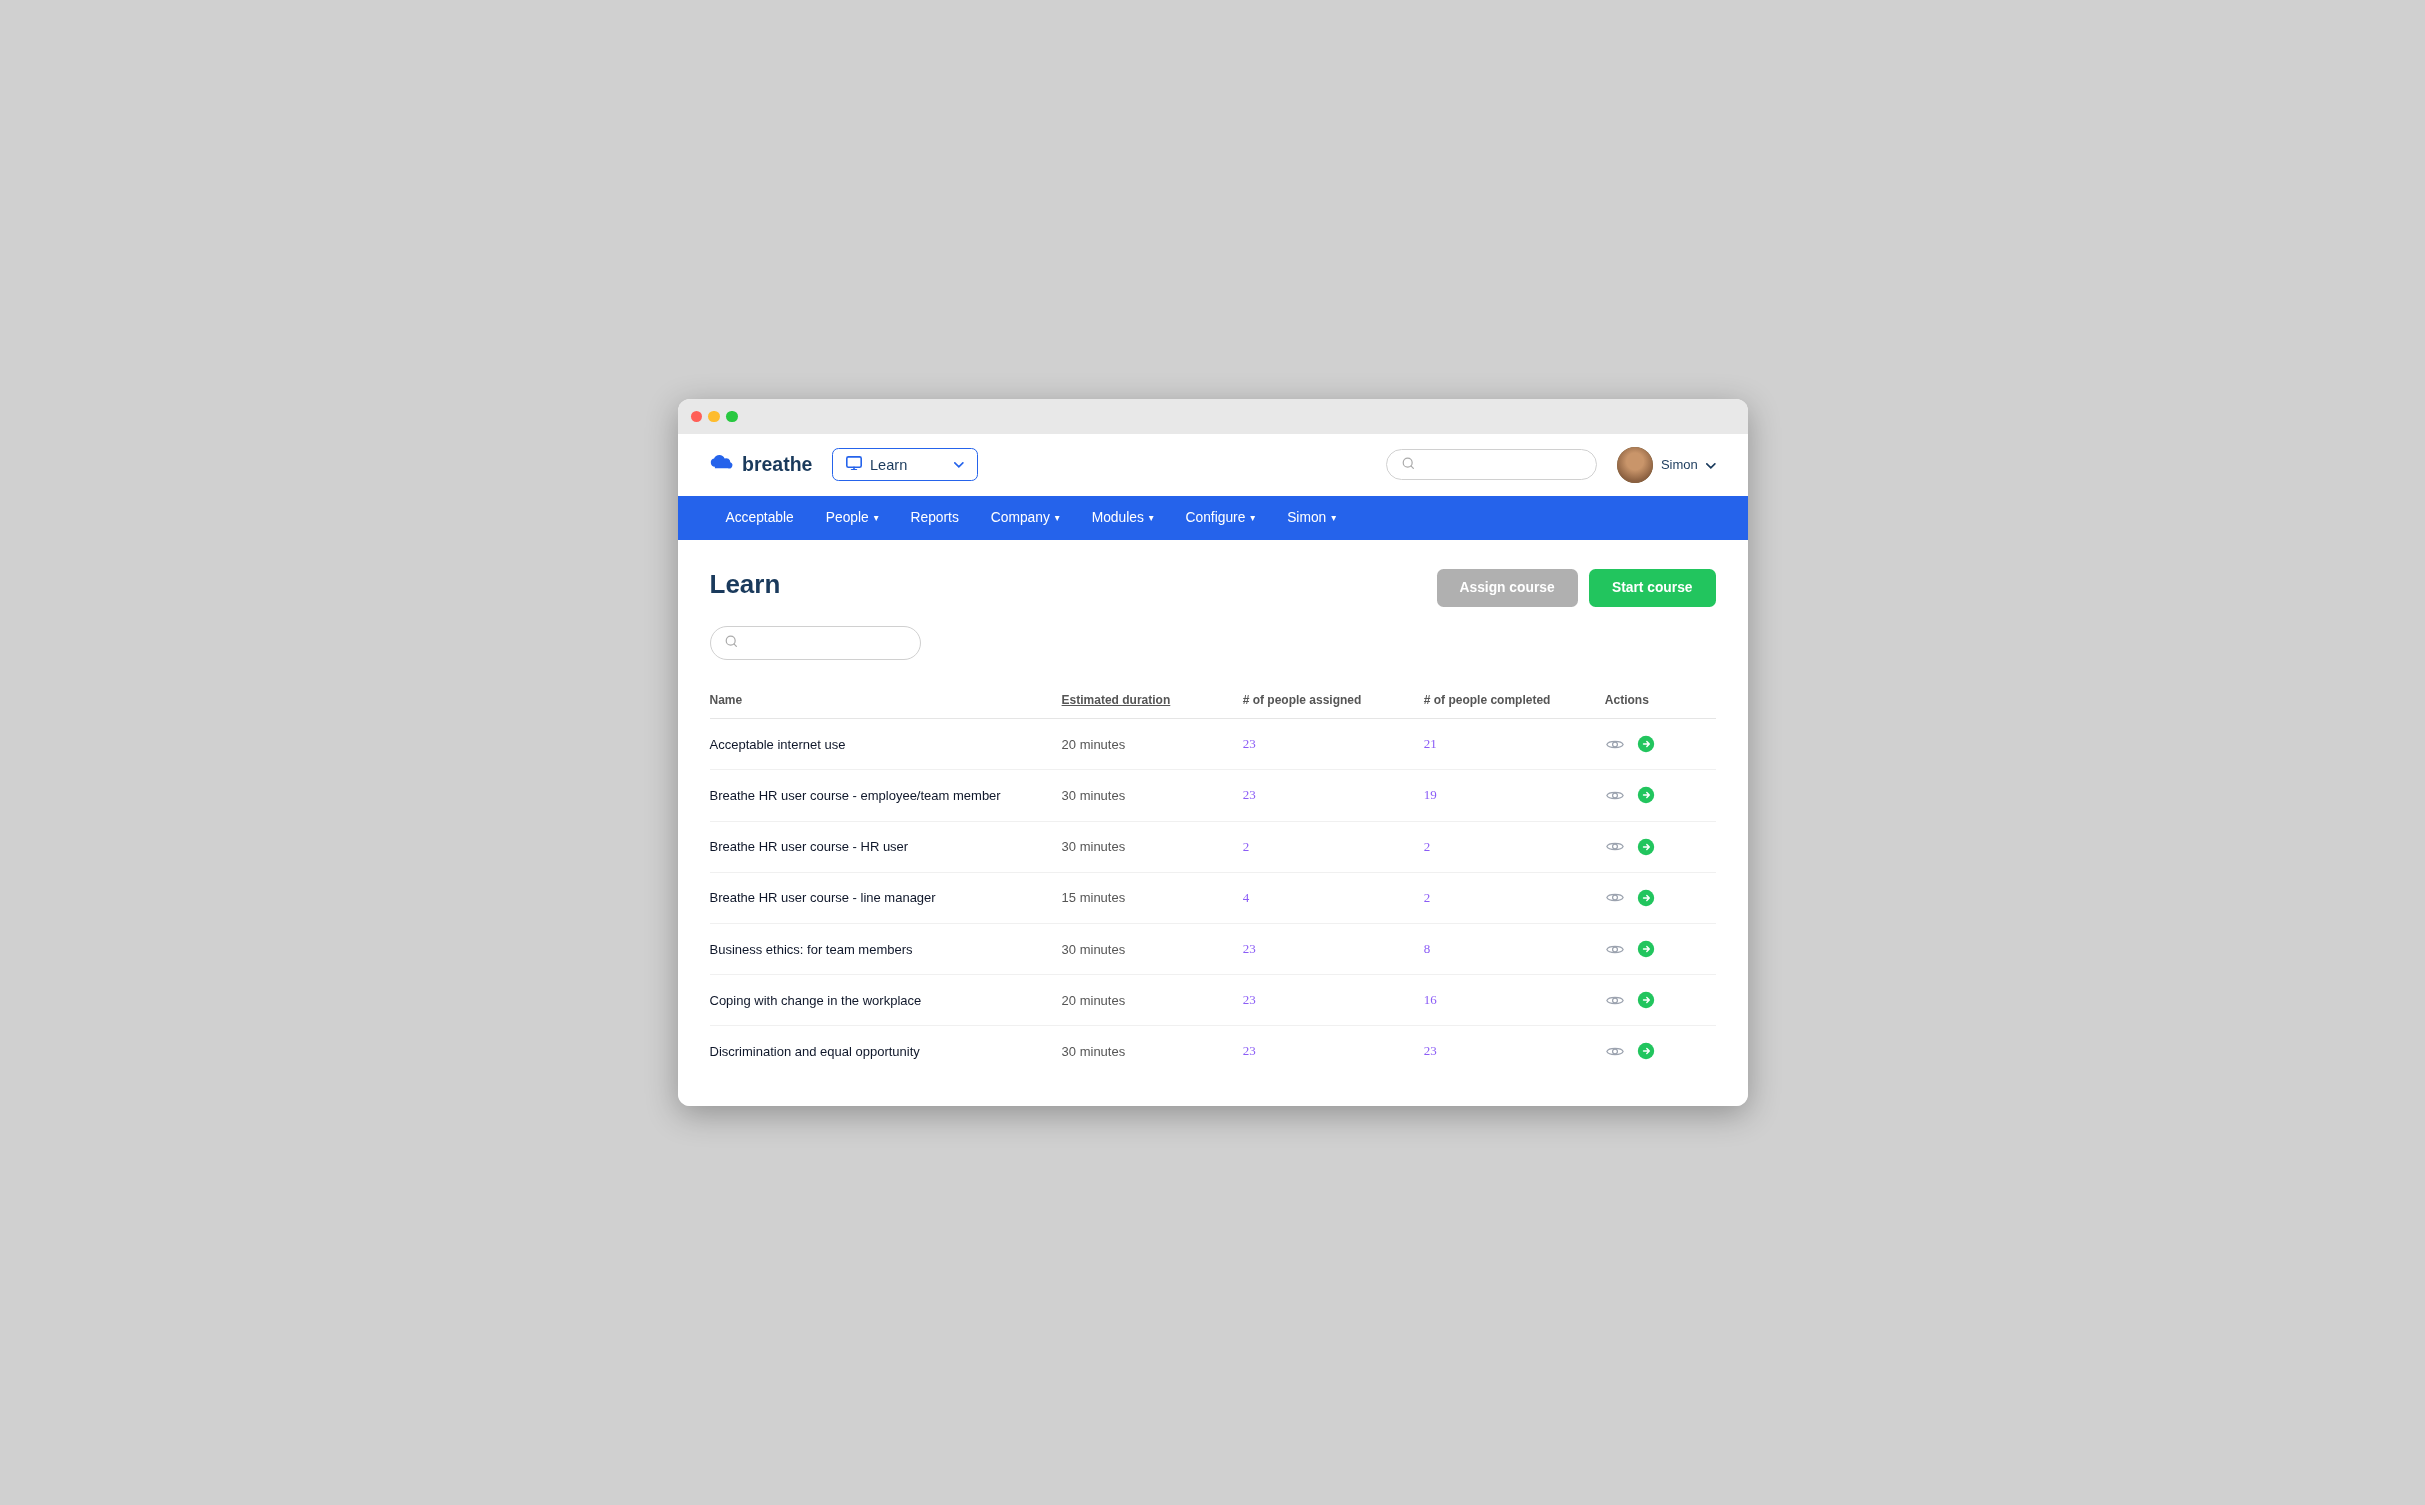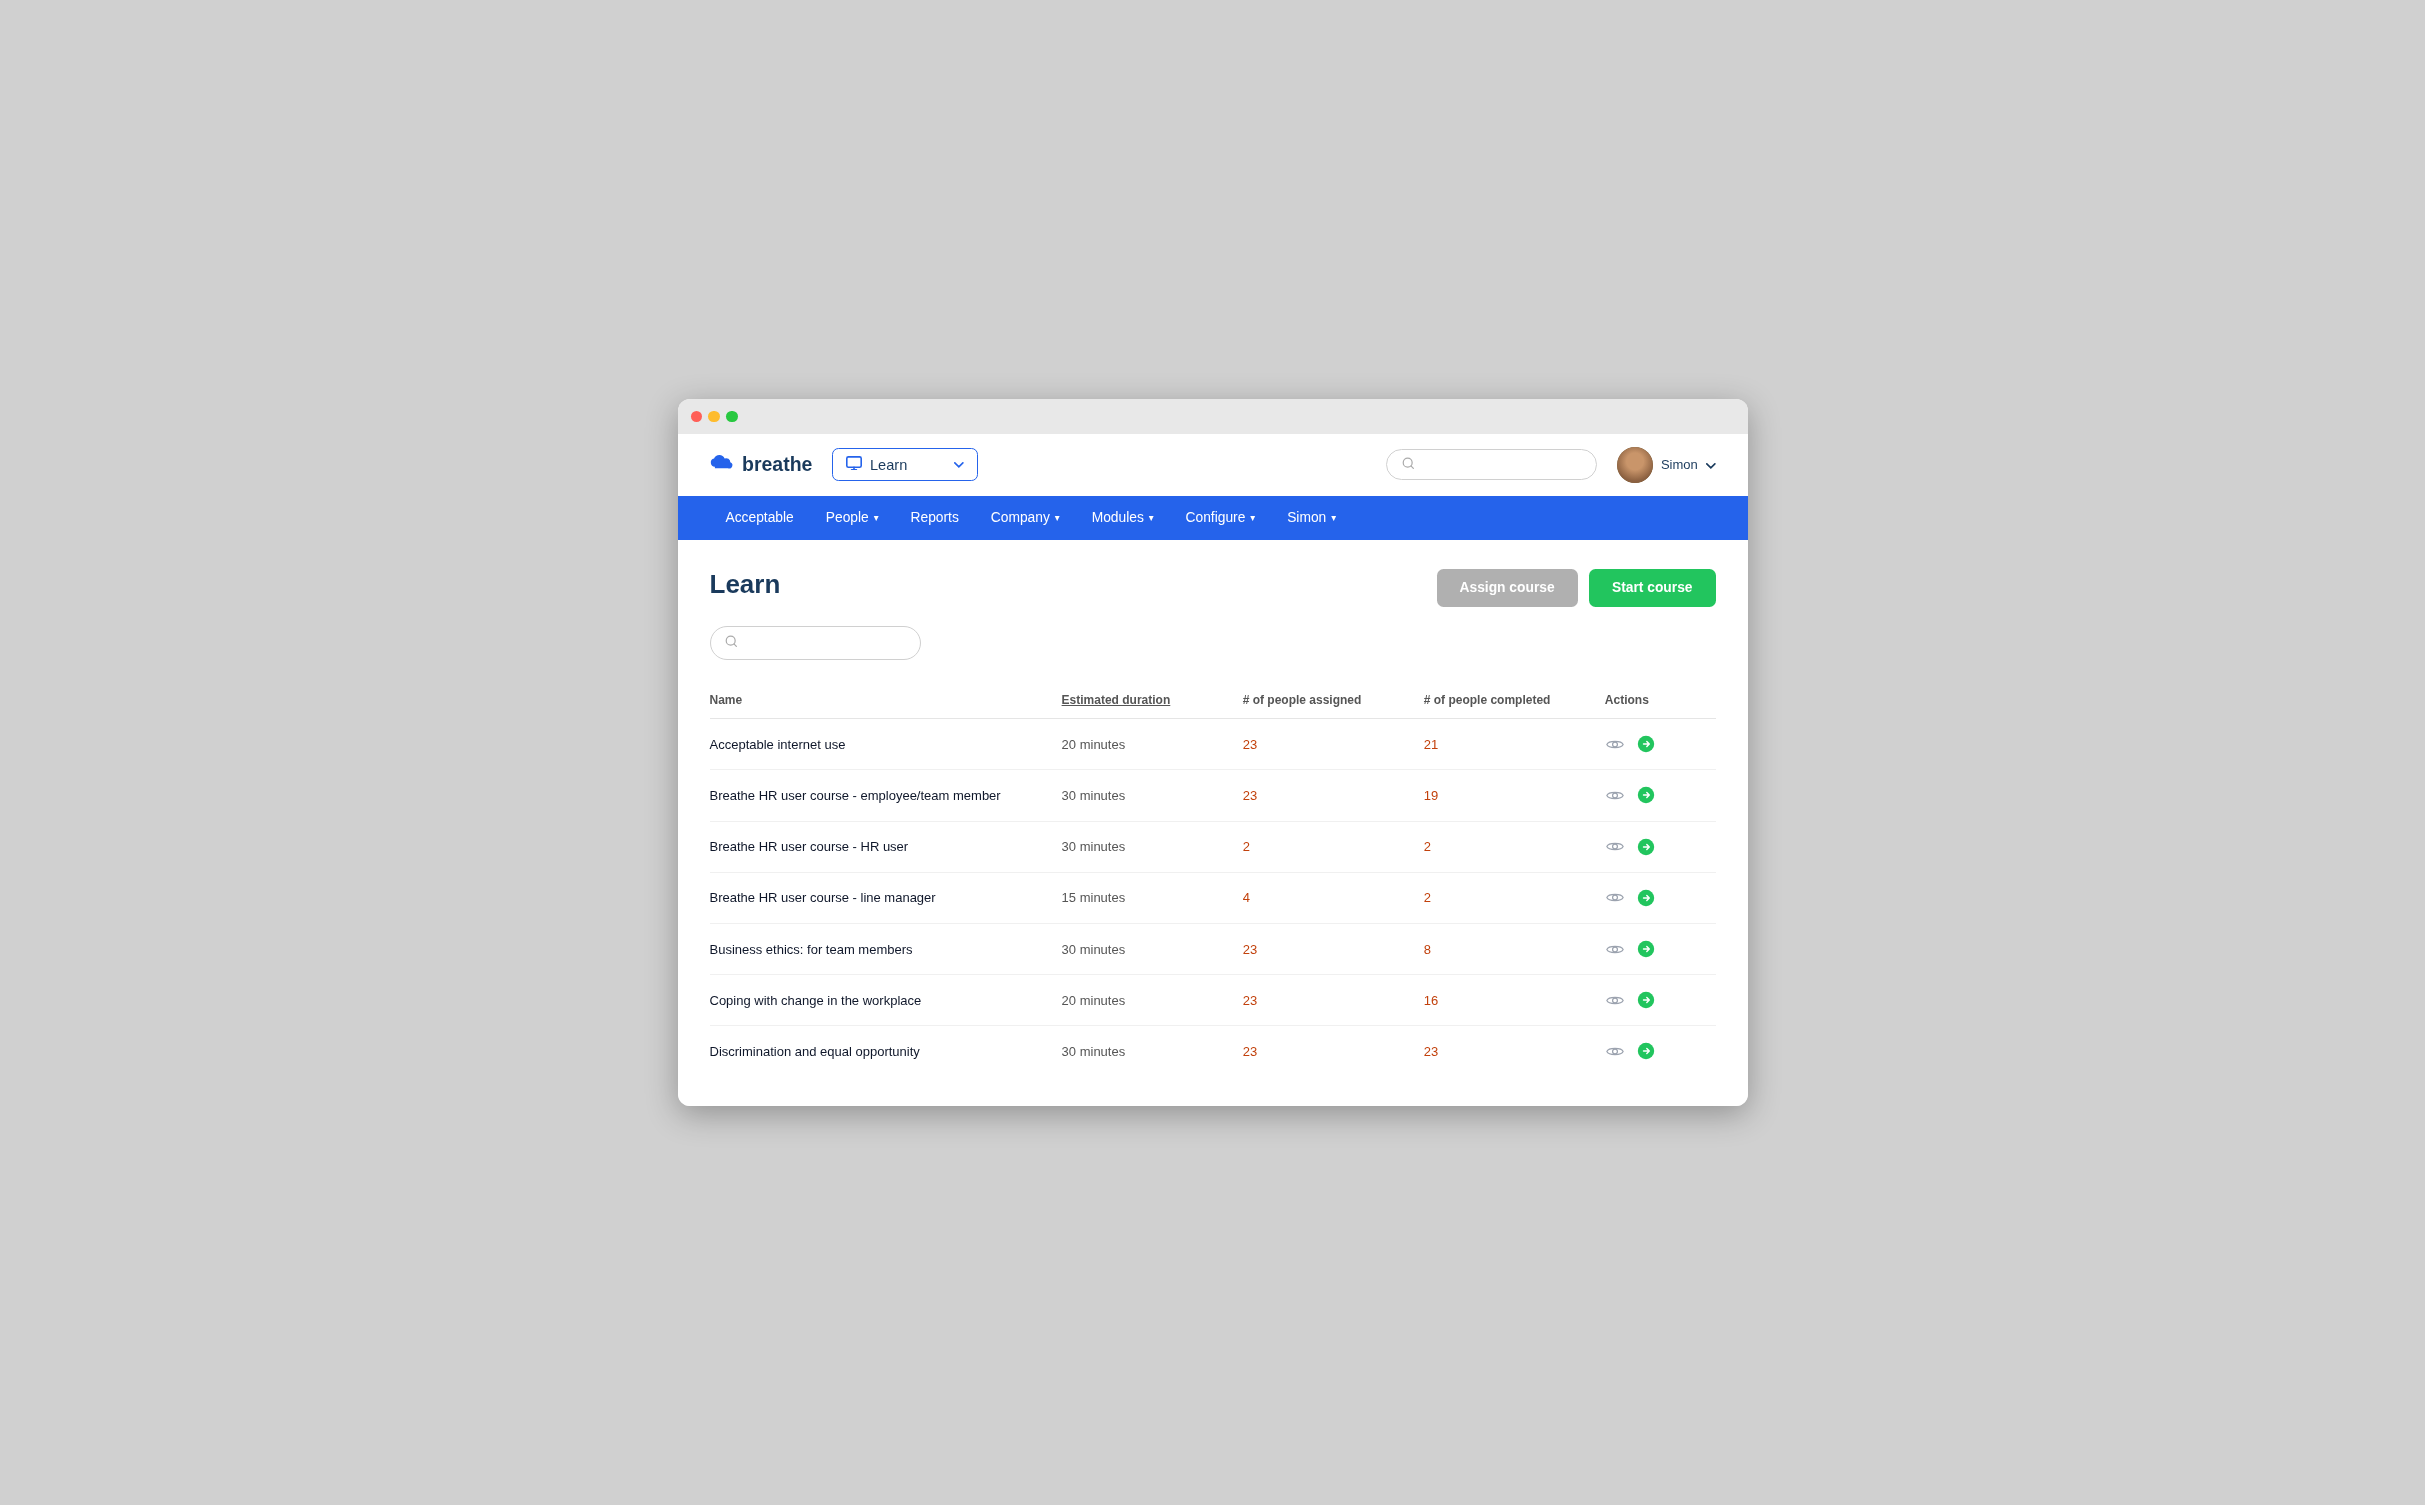--- a/index.html
+++ b/index.html
@@ -217,21 +217,21 @@
       border-bottom: 0.8px solid #f0f0f0;
     }
     tbody tr:last-child { border-bottom: none; }
     td {
       padding: 14.6px 13px 14.6px 0;
       font-size: 13px;
       color: #333;
     }
     td.name-cell { color: #0f172a; font-size: 13px; }
     td.duration-cell { color: #555; }
-    td.number-cell { color: #c2410c; }
+    td.number-cell { color: #8b5cf6; font-family: Liberation Serif, serif; }
 
     .actions-cell {
       display: flex;
       align-items: center;
       gap: 9.7px;
     }
     .icon-eye {
       width: 21px;
       height: 21px;
       display: inline-flex;

